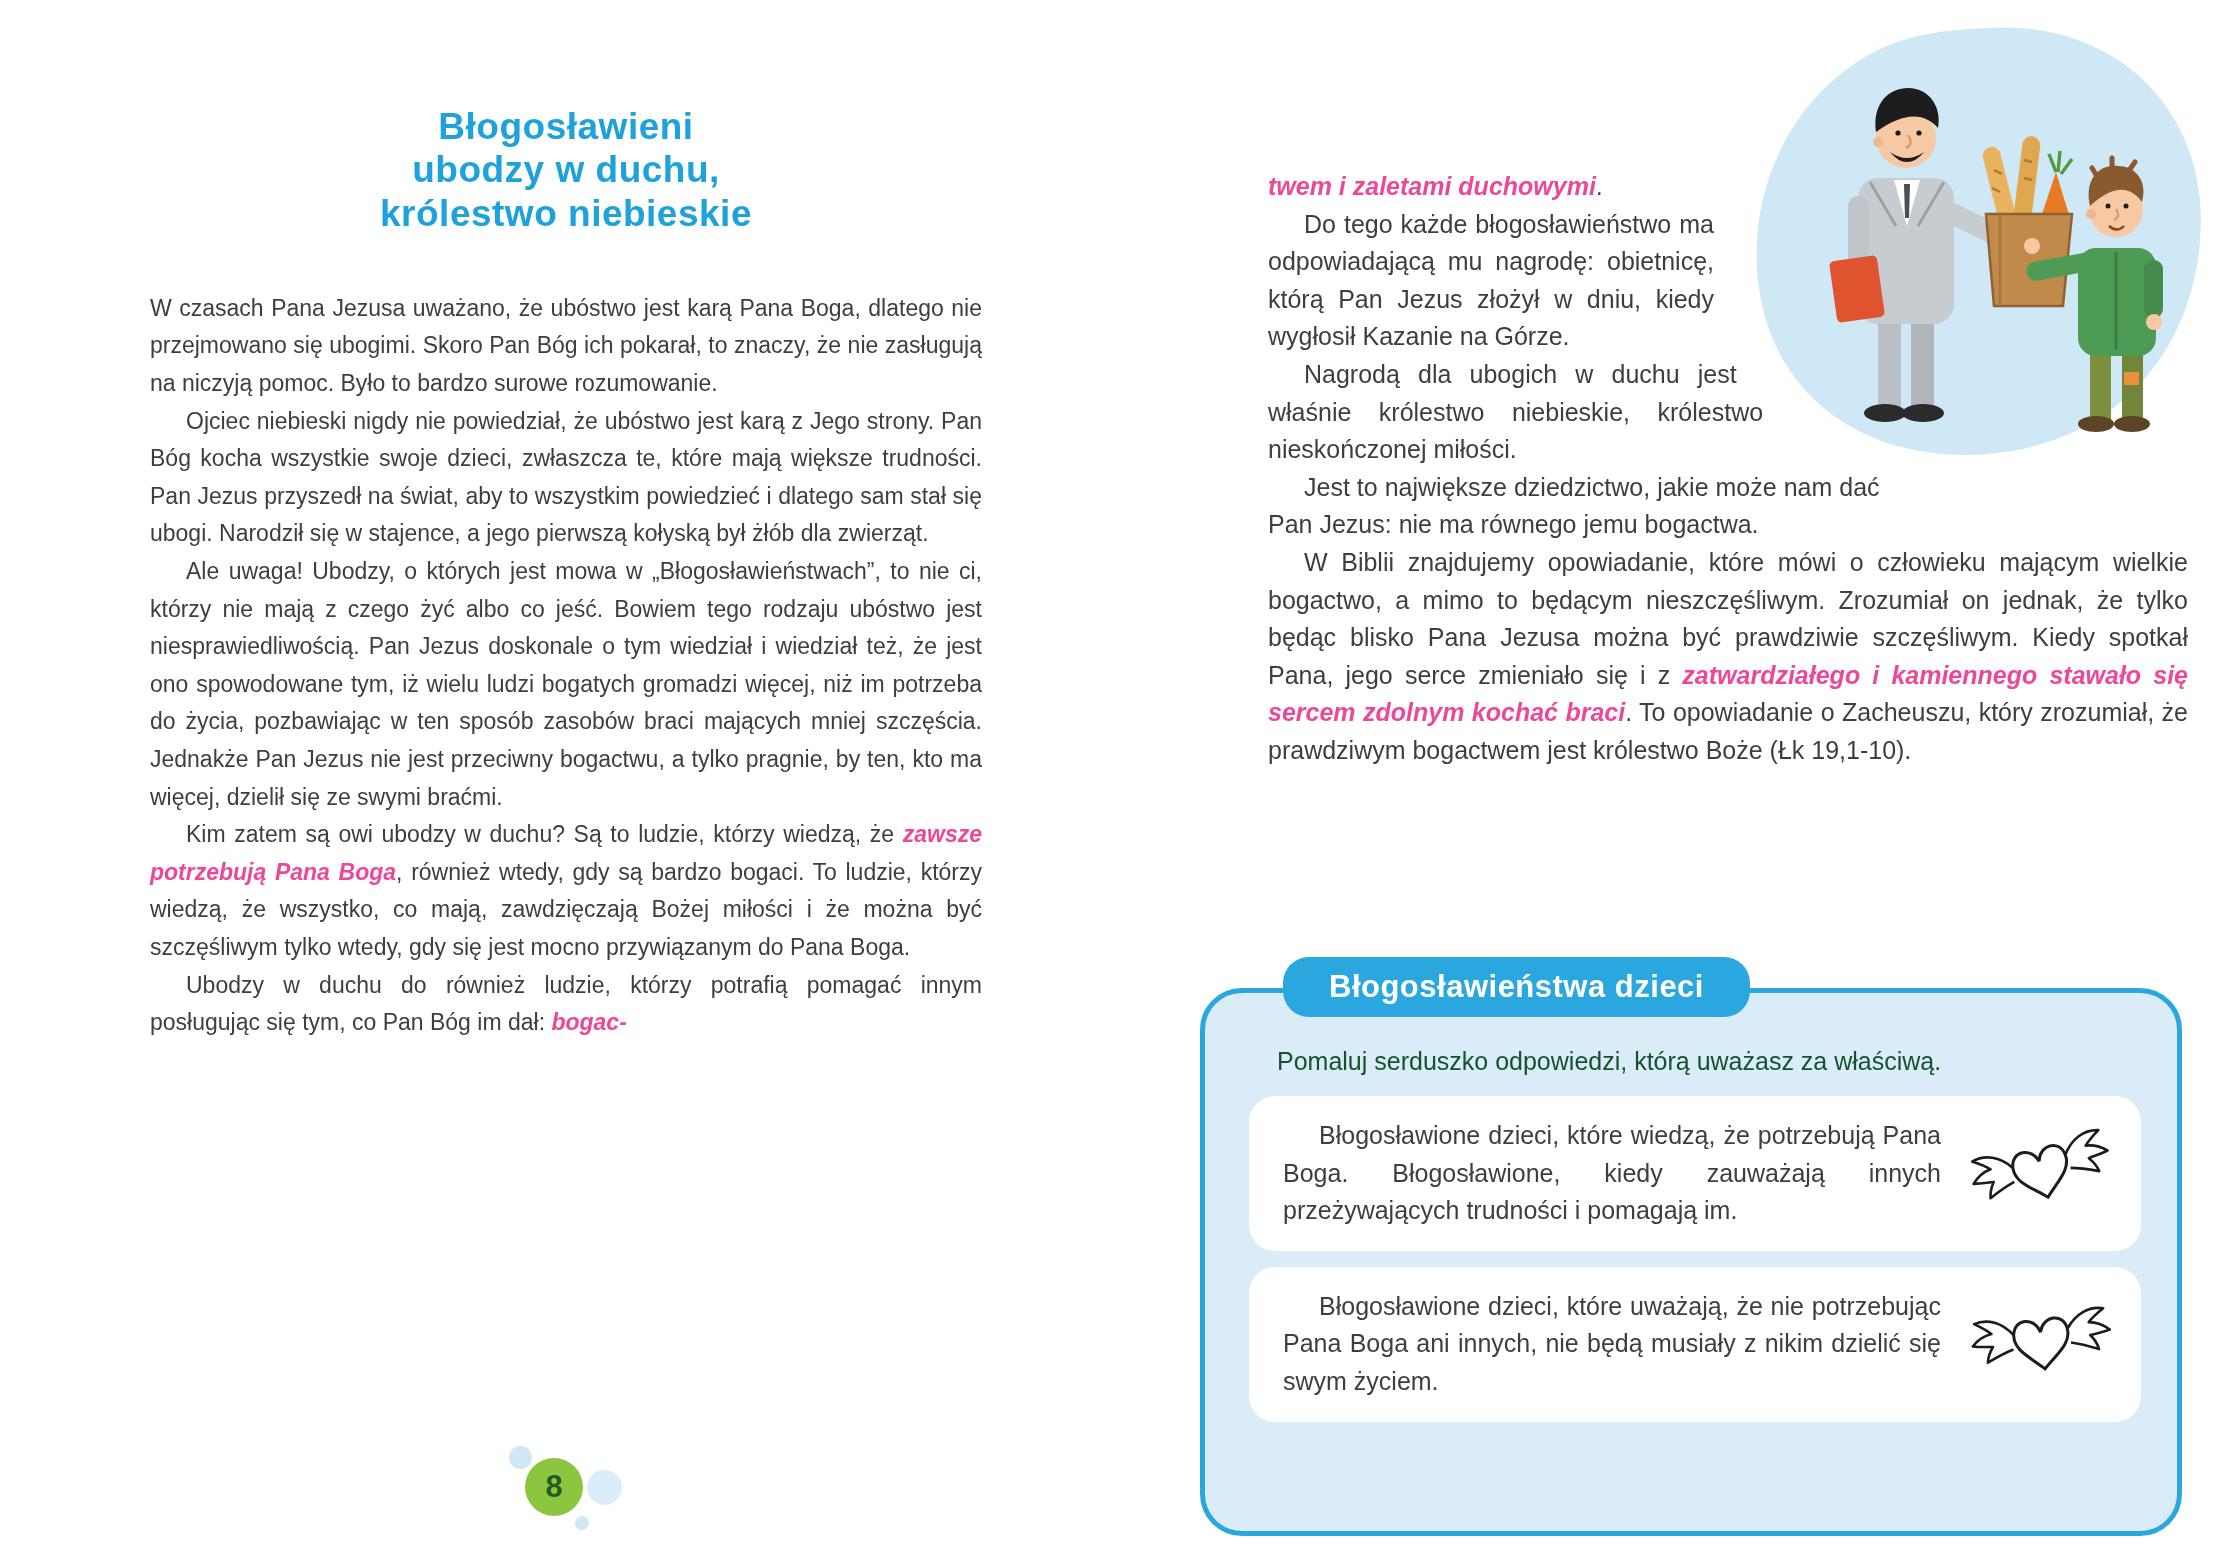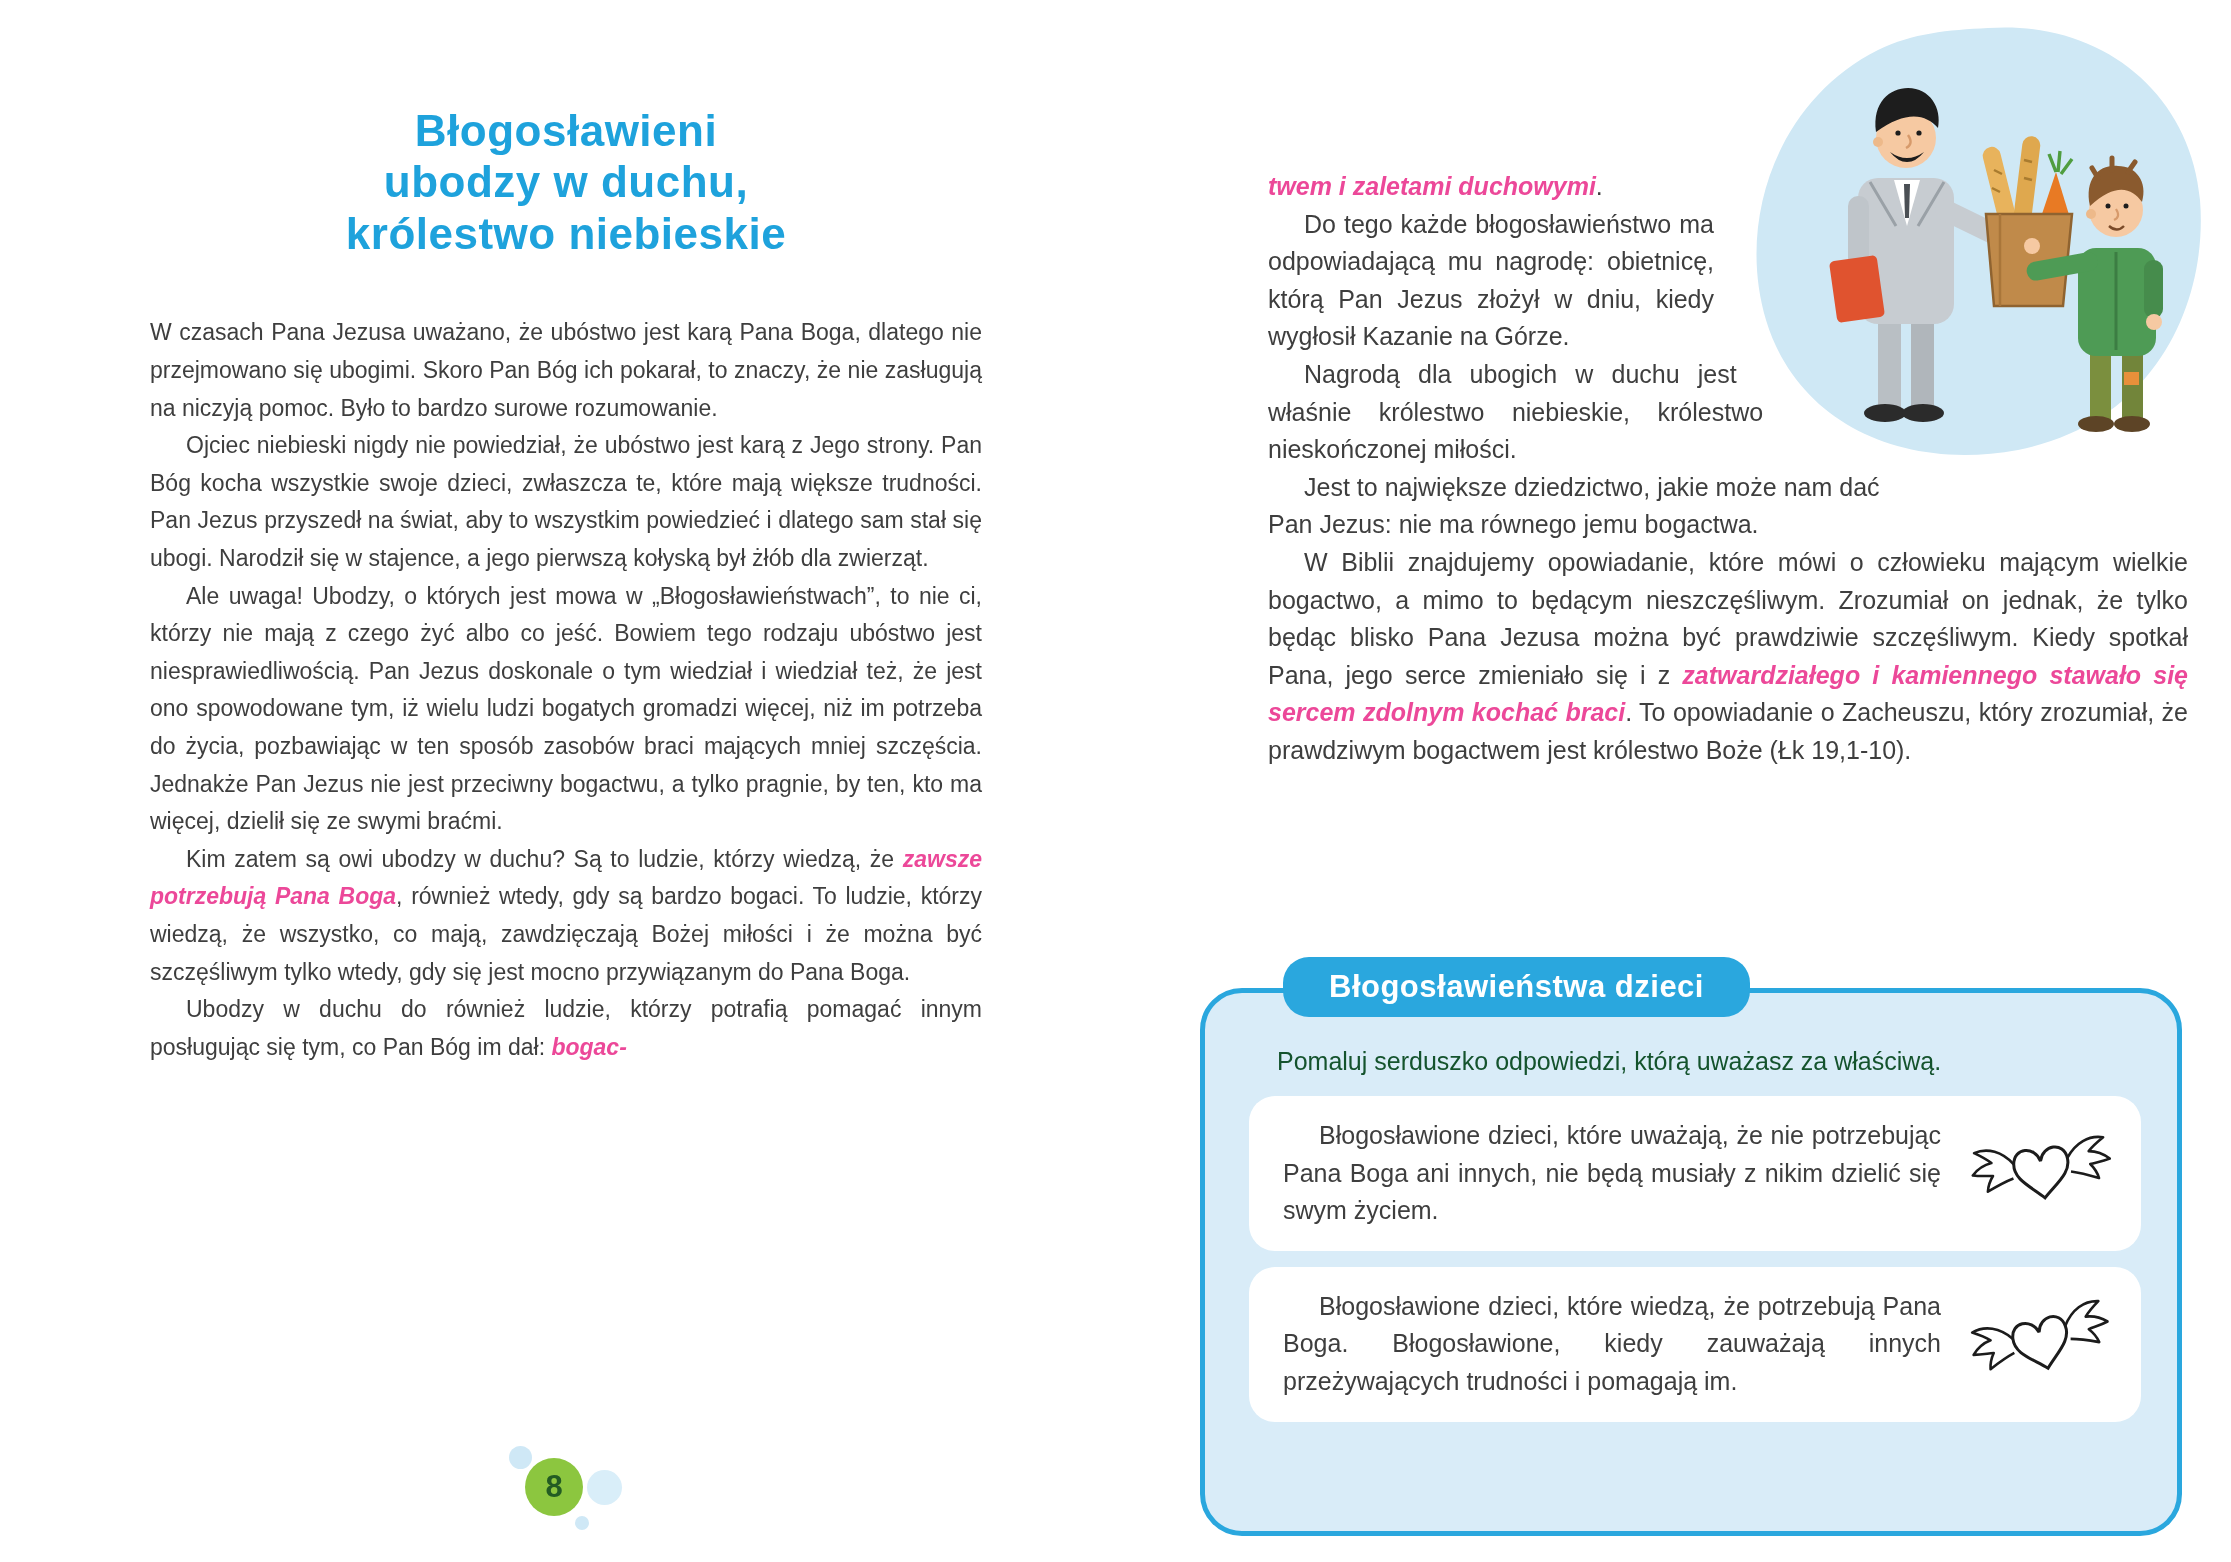--- a/index.html
+++ b/index.html
@@ -5,21 +5,21 @@
   html,body { margin:0; padding:0; background:#ffffff; }
   .page {
     position:relative; width:2231px; height:1562px; background:#ffffff;
     overflow:hidden;
     font-family:"Liberation Sans","DejaVu Sans",sans-serif;
   }
 
   
   .col-left { position:absolute; left:150px; top:105px; width:832px; }
   .title {
-    margin:0 0 55px 0; color:#1ea2dc; font-size:44px; font-weight:700;
+    margin:0 0 55px 0; color:#1ea2dc; font-size:37px; font-weight:700;
     line-height:1.17; text-align:center; letter-spacing:0.5px;
   }
   .title span { display:block; }
   .body-text p {
     margin:0; font-size:23px; line-height:37.6px; color:#3e3e3e;
     text-align:justify; text-indent:36px;
   }
   .body-text p.no-indent { text-indent:0; }
   .hl { color:#ec4899; font-weight:700; font-style:italic; }
 
@@ -174,36 +174,36 @@
       <p><span>Nagrodą dla ubogich w duchu jest właśnie królestwo niebieskie, królestwo nieskończonej miłości.</span></p>
       <p><span>Jest to największe dziedzictwo, jakie może nam dać Pan Jezus: nie ma równego jemu bogactwa.</span></p>
       <p><span>W Biblii znajdujemy opowiadanie, które mówi o człowieku mającym wielkie bogactwo, a mimo to będącym nieszczęśliwym. Zrozumiał on jednak, że tylko będąc blisko Pana Jezusa można być prawdziwie szczęśliwym. Kiedy spotkał Pana, jego serce zmieniało się i z </span><span class="hl">zatwardziałego i kamiennego stawało się sercem zdolnym kochać braci</span><span>. To opowiadanie o Zacheuszu, który zrozumiał, że prawdziwym bogactwem jest królestwo Boże (Łk 19,1-10).</span></p>
     </div>
   </section>
 
   <div class="activity-box">
     <div class="box-header">Błogosławieństwa dzieci</div>
     <p class="box-intro">Pomaluj serduszko odpowiedzi, którą uważasz za właściwą.</p>
 
+    <div class="option second">
+      <p>Błogosławione dzieci, które wiedzą, że potrzebują Pana Boga. Błogosławione, kiedy zauważają innych przeżywających trudności i pomagają im.</p>
+      <span class="heart">
+        <svg viewBox="0 0 150 84" xmlns="http://www.w3.org/2000/svg">
+          <path d="M48 30 C 38 16 24 10 10 14 C 18 19 22 22 26 26 C 18 27 12 30 6 36 C 14 38 20 38 26 39 C 22 44 20 48 19 54 C 28 50 38 46 46 44" fill="none" stroke="#1c1c1c" stroke-width="2.6" stroke-linejoin="round"></path>
+          <path d="M102 30 C 112 16 126 10 140 14 C 132 19 128 22 124 26 C 132 27 138 30 144 36 C 136 38 130 38 124 39 C 128 44 130 48 131 54 C 122 50 112 46 104 44" fill="none" stroke="#1c1c1c" stroke-width="2.6" stroke-linejoin="round"></path>
+          <path d="M75 30 C 71 14 50 13 48 30 C 46 45 62 54 75 67 C 88 54 104 45 102 30 C 100 13 79 14 75 30 Z" fill="#ffffff" stroke="#1c1c1c" stroke-width="3"></path>
+        </svg>
+      </span>
+    </div>
+
     <div class="option">
       <p>Błogosławione dzieci, które uważają, że nie potrzebując Pana Boga ani innych, nie będą musiały z nikim dzielić się swym życiem.</p>
       <span class="heart">
         <svg viewBox="0 0 150 84" xmlns="http://www.w3.org/2000/svg">
           <path d="M48 30 C 38 16 24 10 10 14 C 18 19 22 22 26 26 C 18 27 12 30 6 36 C 14 38 20 38 26 39 C 22 44 20 48 19 54 C 28 50 38 46 46 44" fill="none" stroke="#1c1c1c" stroke-width="2.6" stroke-linejoin="round"></path>
           <path d="M102 30 C 112 16 126 10 140 14 C 132 19 128 22 124 26 C 132 27 138 30 144 36 C 136 38 130 38 124 39 C 128 44 130 48 131 54 C 122 50 112 46 104 44" fill="none" stroke="#1c1c1c" stroke-width="2.6" stroke-linejoin="round"></path>
           <path d="M75 30 C 71 14 50 13 48 30 C 46 45 62 54 75 67 C 88 54 104 45 102 30 C 100 13 79 14 75 30 Z" fill="#ffffff" stroke="#1c1c1c" stroke-width="3"></path>
         </svg>
       </span>
     </div>
-
-    <div class="option second">
-      <p>Błogosławione dzieci, które wiedzą, że potrzebują Pana Boga. Błogosławione, kiedy zauważają innych przeżywających trudności i pomagają im.</p>
-      <span class="heart">
-        <svg viewBox="0 0 150 84" xmlns="http://www.w3.org/2000/svg">
-          <path d="M48 30 C 38 16 24 10 10 14 C 18 19 22 22 26 26 C 18 27 12 30 6 36 C 14 38 20 38 26 39 C 22 44 20 48 19 54 C 28 50 38 46 46 44" fill="none" stroke="#1c1c1c" stroke-width="2.6" stroke-linejoin="round"></path>
-          <path d="M102 30 C 112 16 126 10 140 14 C 132 19 128 22 124 26 C 132 27 138 30 144 36 C 136 38 130 38 124 39 C 128 44 130 48 131 54 C 122 50 112 46 104 44" fill="none" stroke="#1c1c1c" stroke-width="2.6" stroke-linejoin="round"></path>
-          <path d="M75 30 C 71 14 50 13 48 30 C 46 45 62 54 75 67 C 88 54 104 45 102 30 C 100 13 79 14 75 30 Z" fill="#ffffff" stroke="#1c1c1c" stroke-width="3"></path>
-        </svg>
-      </span>
-    </div>
   </div>
 
 </div>
 
 </body></html>

